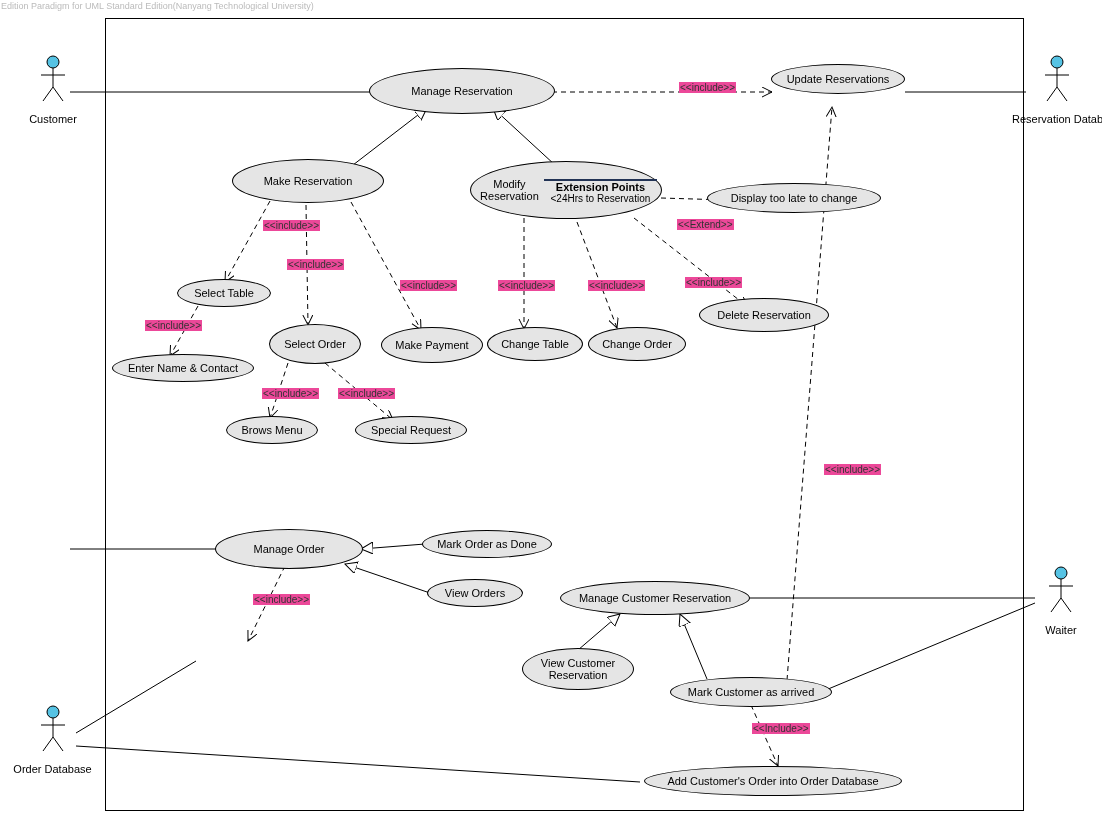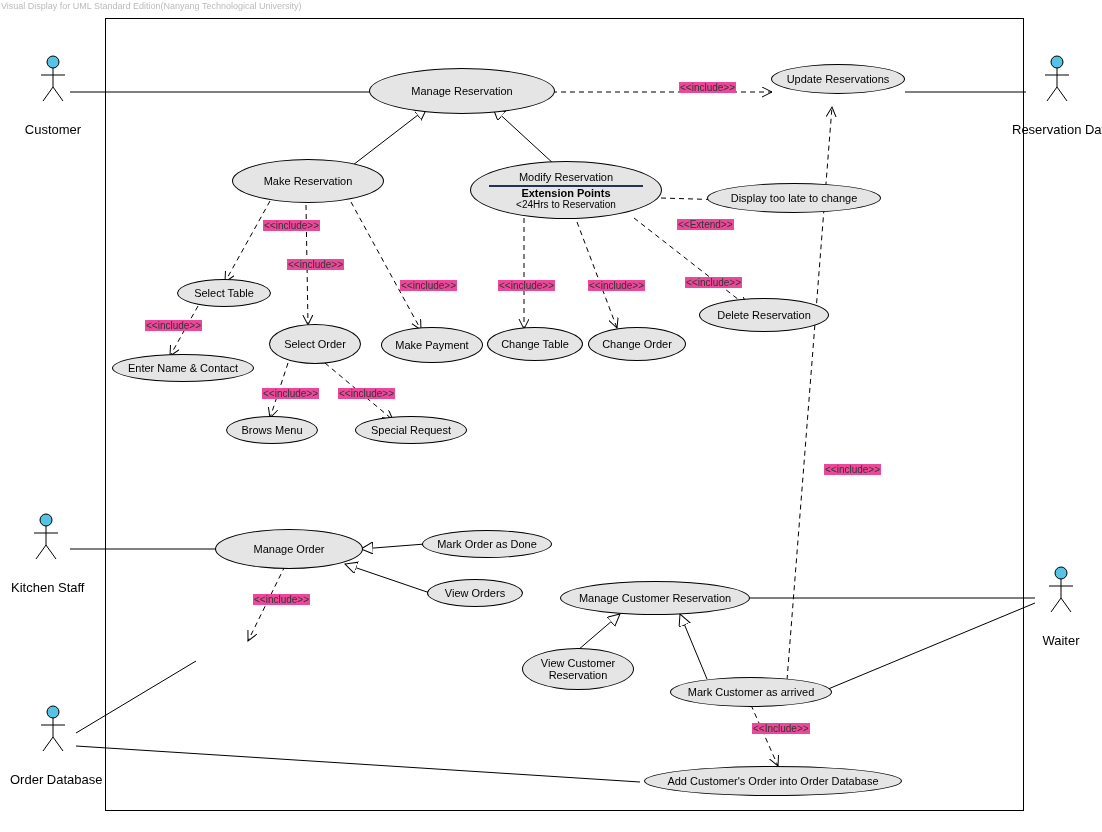--- a/index.html
+++ b/index.html
@@ -1,34 +1,34 @@
 <!DOCTYPE html>
 <html><head>
 <meta charset="utf-8">
 <style>
 body{margin:0;font-family:Arial,Helvetica,sans-serif;background:#fff;font-size:11px;color:#000}
 .canvas{position:relative;width:1102px;height:832px}
 .watermark{position:absolute;top:1px;left:1px;font-size:9px;color:#bbb;z-index:2}
 .boundary{position:absolute;top:18px;left:105px;width:919px;height:793px;border:1px solid #000;box-sizing:border-box}
 .actor{position:absolute;width:70px;text-align:center;z-index:3}
 .actor svg{display:block;margin:0 auto}
-.actor .lbl{margin-top:19px;font-size:13px;white-space:nowrap}
+.actor .lbl{margin-top:10px;font-size:11px;white-space:nowrap}
 .uc{position:absolute;border:1px solid #000;border-radius:50%;background:#e5e5e5;text-align:center;display:flex;align-items:center;justify-content:center;font-size:11px;padding:2px 4px;box-sizing:border-box;z-index:2}
-.uc.ext{flex-direction:column}
+.uc.ext{flex-direction:row}
 .uc.ext .title{font-size:11px}
 .uc.ext .sub{border-top:2px solid #235;width:85%;padding-top:0;margin-top:2px;font-size:10px}
 .uc.ext .sub b{font-size:11px}
 .linelbl{position:absolute;font-size:10px;color:#333;background:#ec4899;padding:0 1px;z-index:2}
 svg.edges{position:absolute;top:0;left:0;z-index:1}
 </style>
 </head>
 <body>
 
 <div class="canvas">
-<div class="watermark">Visual Display for UML Standard Edition(Nanyang Technological University)</div>
+<div class="watermark">Edition Paradigm for UML Standard Edition(Nanyang Technological University)</div>
 <div class="boundary"></div>
 
 <svg class="edges" width="1102" height="832">
 <defs>
 <marker id="gen" markerWidth="14" markerHeight="14" refX="12" refY="6" orient="auto">
           <path d="M0,0 L12,6 L0,12 Z" fill="#fff" stroke="#000"></path>
         </marker>
 <marker id="open" markerWidth="12" markerHeight="12" refX="10" refY="5" orient="auto">
           <path d="M0,0 L10,5 L0,10" fill="none" stroke="#000"></path>
         </marker>
@@ -80,30 +80,20 @@
 </div>
 <div class="actor" style="top:55px;left:1012px;width:90px">
 <svg width="30" height="48">
         <circle cx="15" cy="7" r="6" fill="#56C3E4" stroke="#000"></circle>
         <line x1="15" y1="13" x2="15" y2="32" stroke="#000"></line>
         <line x1="3" y1="20" x2="27" y2="20" stroke="#000"></line>
         <line x1="15" y1="32" x2="5" y2="46" stroke="#000"></line>
         <line x1="15" y1="32" x2="25" y2="46" stroke="#000"></line>
       </svg>
 <div class="lbl">Reservation Database</div>
-</div>
-<div class="actor" style="top:513px;left:11px">
-<svg width="30" height="48">
-        <circle cx="15" cy="7" r="6" fill="#56C3E4" stroke="#000"></circle>
-        <line x1="15" y1="13" x2="15" y2="32" stroke="#000"></line>
-        <line x1="3" y1="20" x2="27" y2="20" stroke="#000"></line>
-        <line x1="15" y1="32" x2="5" y2="46" stroke="#000"></line>
-        <line x1="15" y1="32" x2="25" y2="46" stroke="#000"></line>
-      </svg>
-<div class="lbl">Kitchen Staff</div>
 </div>
 <div class="actor" style="top:705px;left:10px;width:85px">
 <svg width="30" height="48">
         <circle cx="15" cy="7" r="6" fill="#56C3E4" stroke="#000"></circle>
         <line x1="15" y1="13" x2="15" y2="32" stroke="#000"></line>
         <line x1="3" y1="20" x2="27" y2="20" stroke="#000"></line>
         <line x1="15" y1="32" x2="5" y2="46" stroke="#000"></line>
         <line x1="15" y1="32" x2="25" y2="46" stroke="#000"></line>
       </svg>
 <div class="lbl">Order Database</div>

